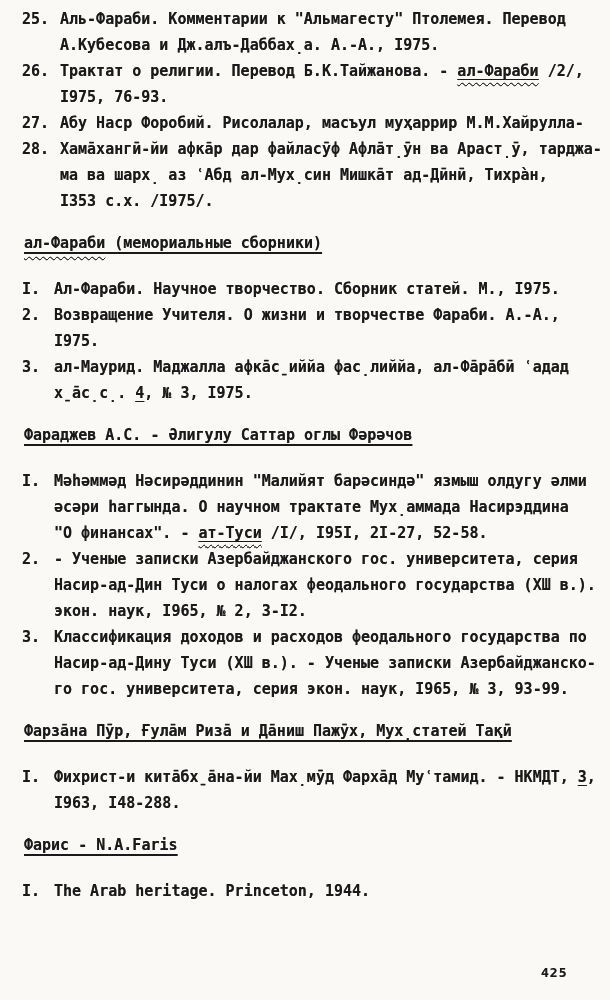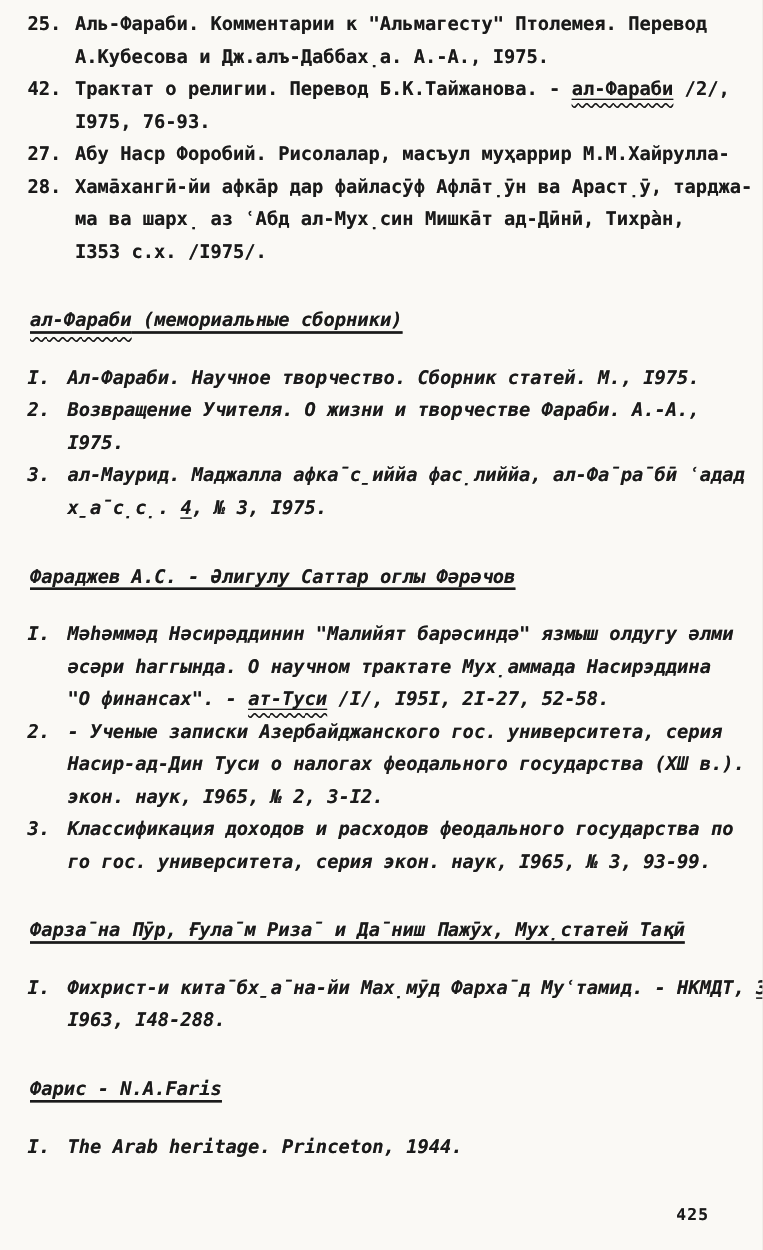--- a/index.html
+++ b/index.html
@@ -11,21 +11,21 @@
     background:#faf9f5;
     color:#1a1a1a;
     font-family:"DejaVu Sans Mono", monospace;
     font-weight:700;
     font-size:15px;
     line-height:26px;
     padding:6px 16px 0 22px;
     text-shadow:0 0 .5px rgba(10,10,10,.55);
     overflow:hidden;
   }
-  .section + .section{margin-top:29px;font-style:italic;}
+  .section + .section{margin-top:16px;}
   .heading{margin:2px 0 20px 2px;}
   .hband{
     text-decoration:underline solid;
     text-decoration-thickness:1.5px;
     text-underline-offset:4px;
     text-decoration-skip-ink:none;
   }
   .heading .wavy{
     text-decoration:underline wavy;
     text-decoration-thickness:1px;
@@ -69,21 +69,21 @@
   <main class="bib">
       <section class="section">
         <div class="entry">
           <span class="num">25.</span>
           <div class="txt">
             <div class="line"><span class="seg">Аль-Фараби. Комментарии к "Альмагесту" Птолемея. Перевод</span></div>
             <div class="line"><span class="seg">А.Кубесова и Дж.алъ-Даббах̣а. А.-А., I975.</span></div>
           </div>
         </div>
         <div class="entry">
-          <span class="num">42.</span>
+          <span class="num">26.</span>
           <div class="txt">
             <div class="line"><span class="seg">Трактат о религии. Перевод Б.К.Тайжанова. - </span><span class="useg"><span class="wavy2">ал-Фараби</span></span><span class="seg"> /2/,</span></div>
             <div class="line"><span class="seg">I975, 76-93.</span></div>
           </div>
         </div>
         <div class="entry">
           <span class="num">27.</span>
           <div class="txt">
             <div class="line"><span class="seg">Абу Наср Форобий. Рисолалар, масъул муҳаррир М.М.Хайрулла-</span></div>
           </div>
@@ -135,20 +135,21 @@
           <div class="txt">
             <div class="line"><span class="seg">- Ученые записки Азербайджанского гос. университета, серия</span></div>
             <div class="line"><span class="seg">Насир-ад-Дин Туси о налогах феодального государства (ХШ в.).</span></div>
             <div class="line"><span class="seg">экон. наук, I965, № 2, 3-I2.</span></div>
           </div>
         </div>
         <div class="entry">
           <span class="num w1">3.</span>
           <div class="txt">
             <div class="line"><span class="seg">Классификация доходов и расходов феодального государства по</span></div>
+            <div class="line"><span class="seg">Насир-ад-Дину Туси (ХШ в.). - Ученые записки Азербайджанско-</span></div>
             <div class="line"><span class="seg">го гос. университета, серия экон. наук, I965, № 3, 93-99.</span></div>
           </div>
         </div>
       </section>
       <section class="section">
         <div class="heading"><span class="hband"><span class="seg">Фарза̄на Пӯр, Ғула̄м Риза̄ и Да̄ниш Пажӯх, Мух̣статей Тақӣ</span></span></div>
         <div class="entry">
           <span class="num w1">I.</span>
           <div class="txt">
             <div class="line"><span class="seg">Фихрист-и кита̄бх̱а̄на-йи Мах̣мӯд Фарха̄д Муʿтамид. - НКМДТ, </span><span class="ulseg">3</span><span class="seg">,</span></div>

